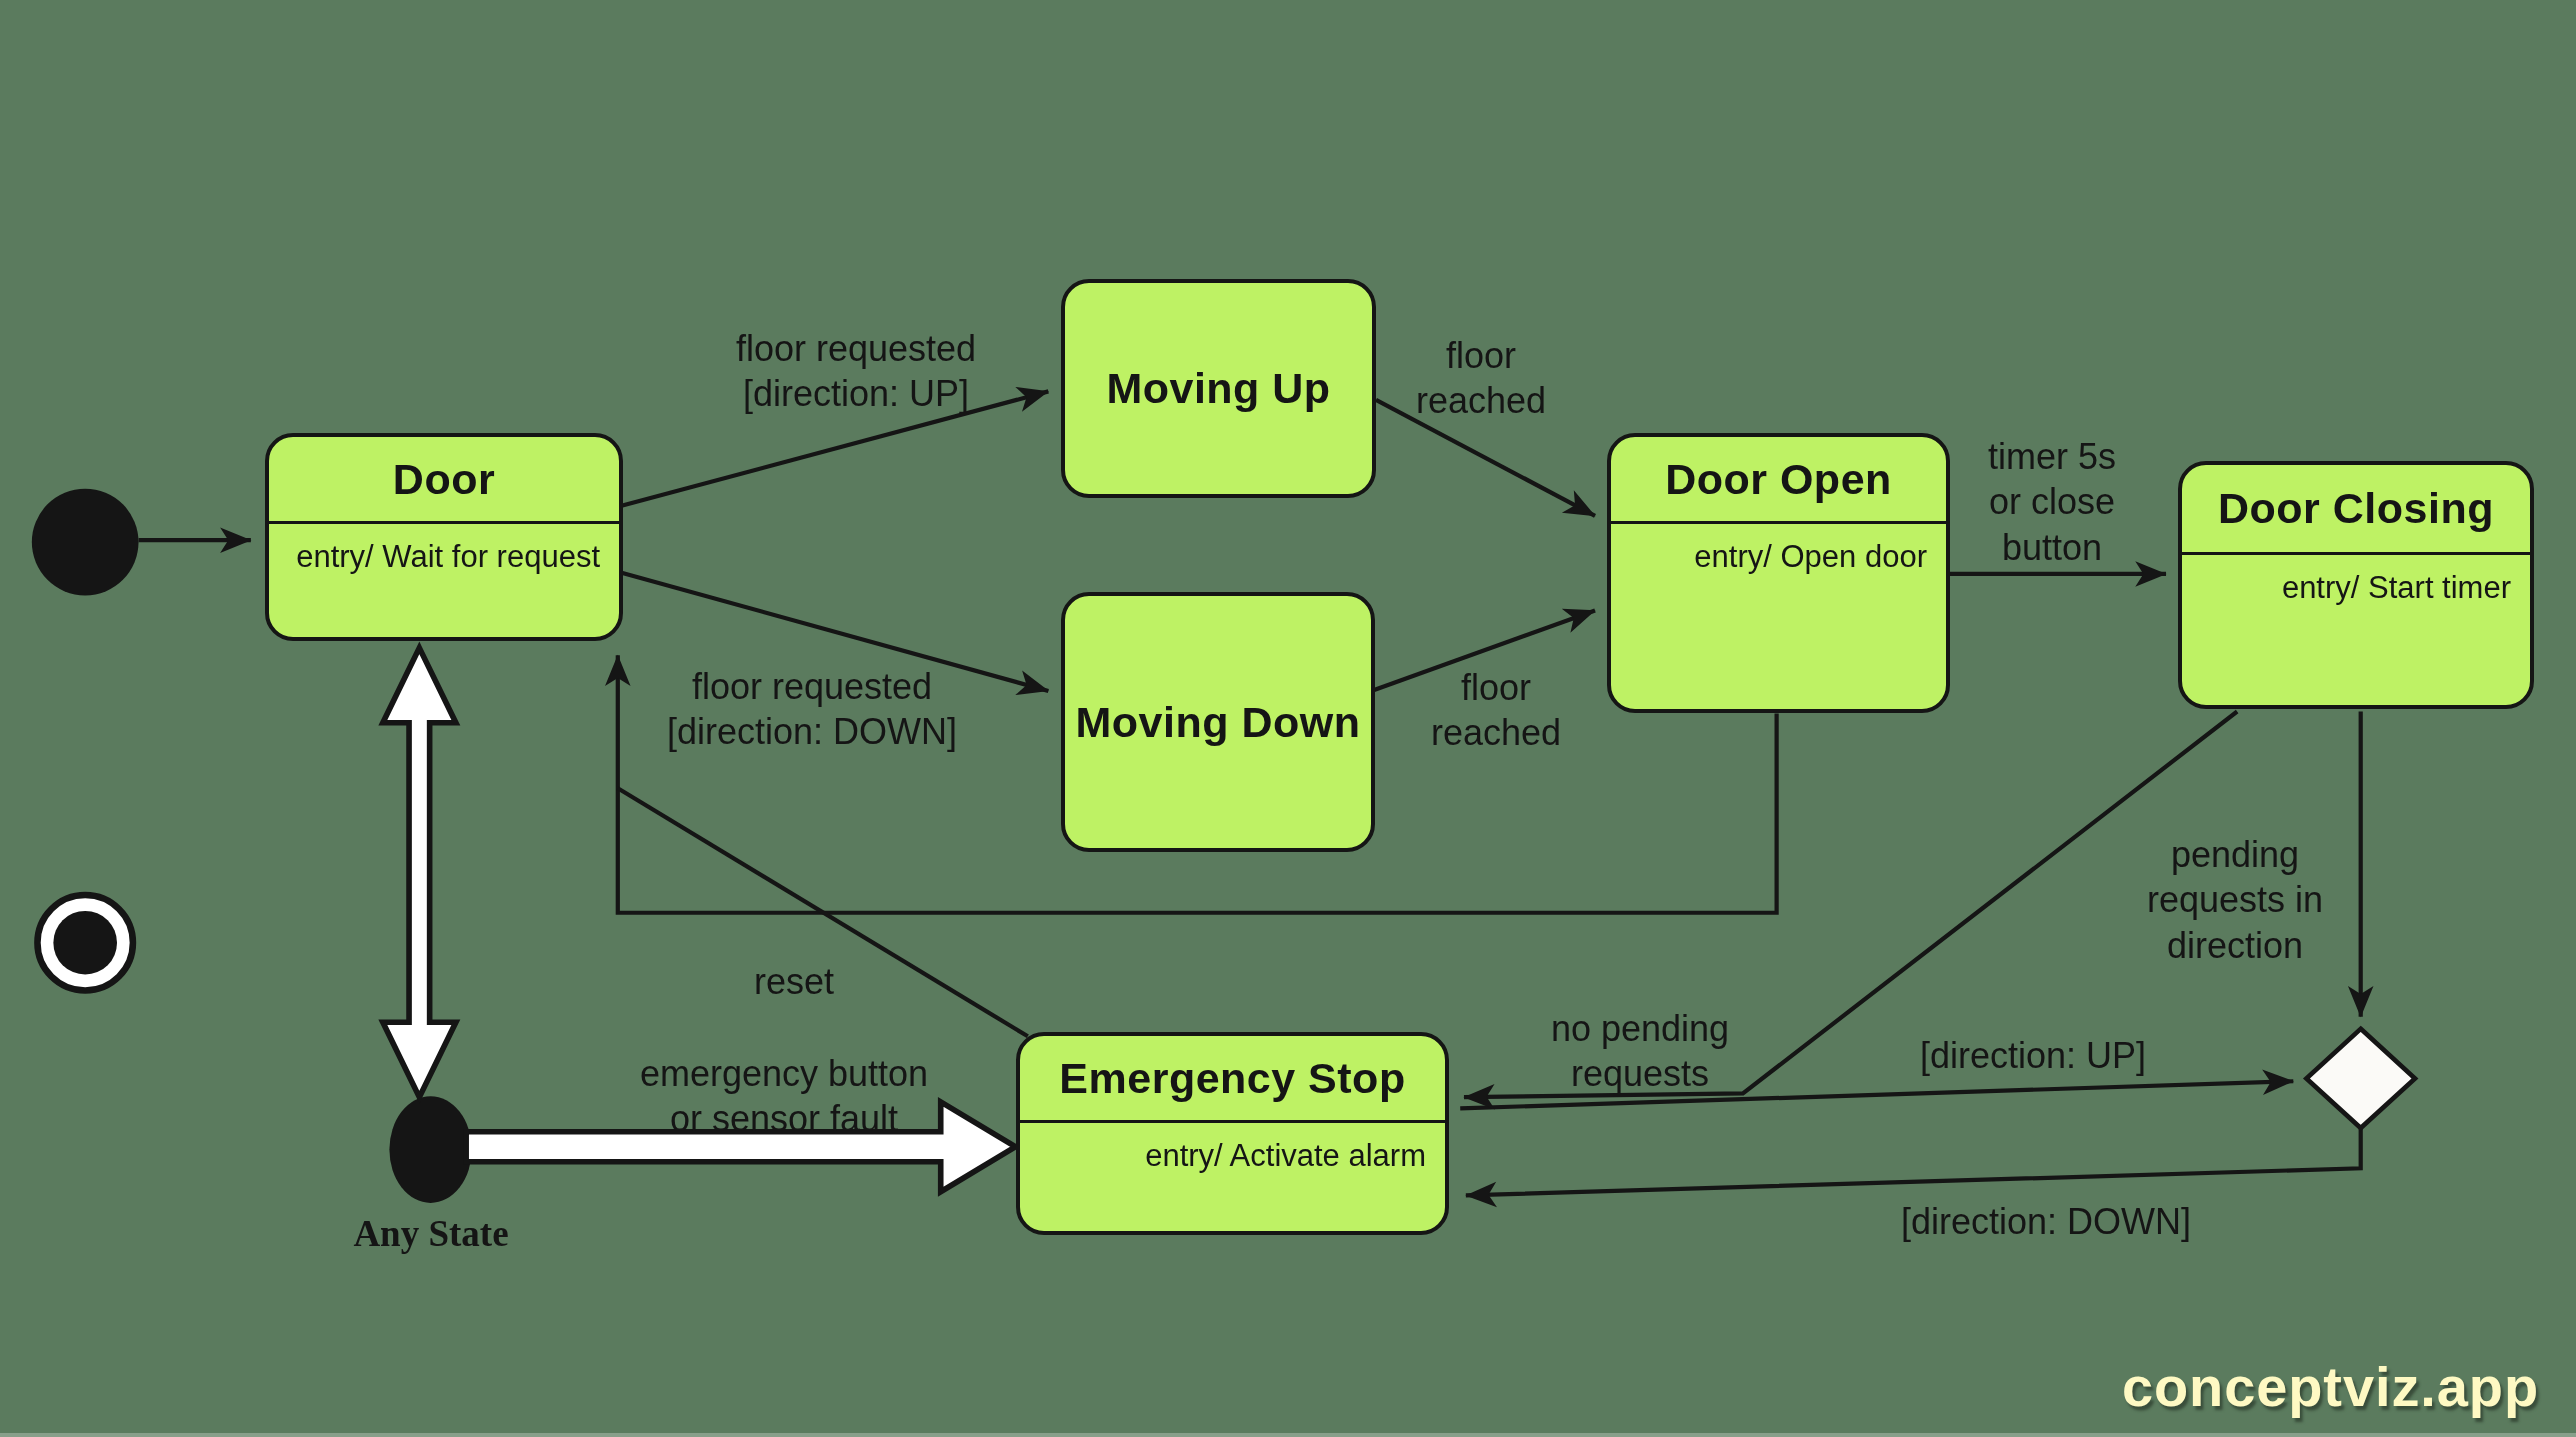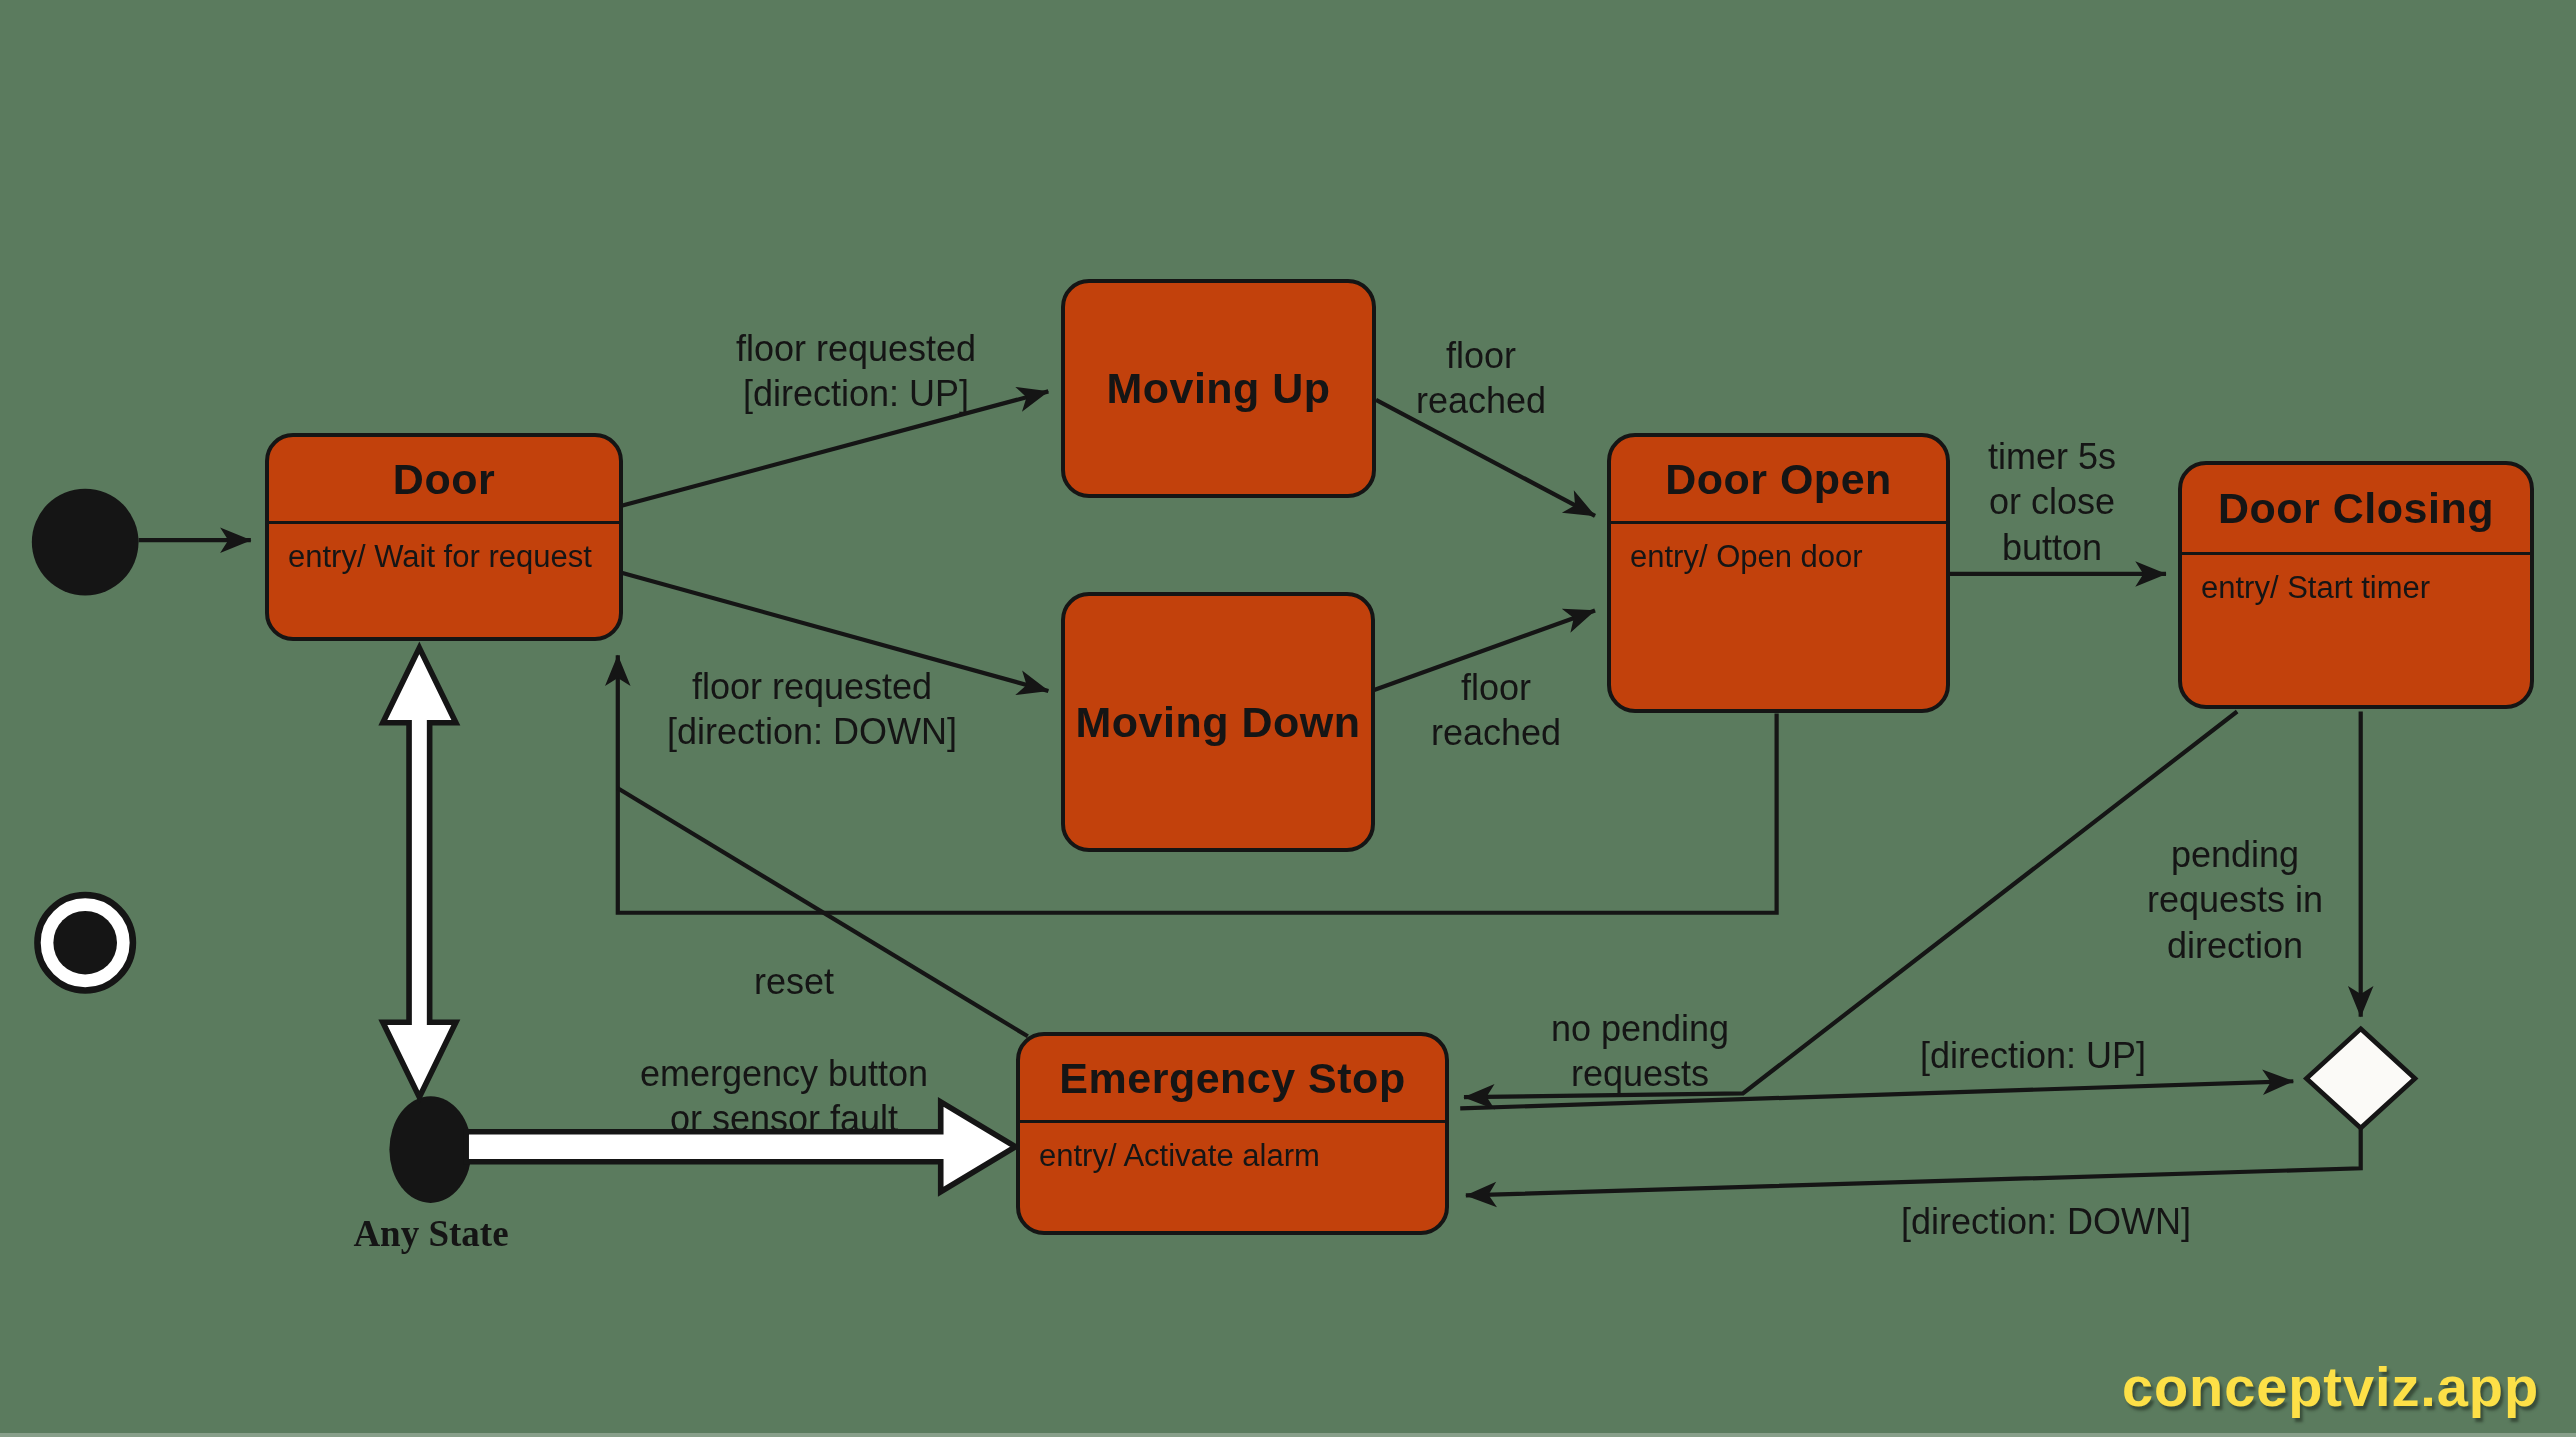--- a/index.html
+++ b/index.html
@@ -5,25 +5,25 @@
   html,body{margin:0;padding:0;background:#3c513e;}
   .stage{
     position:relative;width:2576px;height:1438px;overflow:hidden;
     background:#5b7b5e;
     font-family:"Liberation Sans", sans-serif;
     color:#151515;
   }
   .wires{position:absolute;left:0;top:0;width:2576px;height:1438px;}
   .state{
     position:absolute;
-    background:#c2410c;
+    background:#bef264;
     border:4.7px solid #151515;
     border-radius:28px;
     box-sizing:border-box;
-    display:flex;flex-direction:column;
+    display:flex;flex-direction:column;text-align:right;
   }
   .state-title{
     display:flex;align-items:center;justify-content:center;
     font-weight:bold;font-size:43px;letter-spacing:0.5px;
     flex:0 0 auto;
   }
   .state.compound .state-title{border-bottom:3.7px solid #151515;}
   .state.simple .state-title{flex:1 1 auto;}
   .state-entry{
     padding:15px 19px 0 19px;
@@ -127,16 +127,16 @@
 direction</div>
   <div class="lbl" style="left:1640px;top:1051px">no pending
 requests</div>
   <div class="lbl" style="left:2033px;top:1056px">[direction: UP]</div>
   <div class="lbl" style="left:2046px;top:1222px">[direction: DOWN]</div>
   <div class="lbl" style="left:794px;top:982px">reset</div>
   <div class="lbl" style="left:784px;top:1096px">emergency button
 or sensor fault</div>
   <div class="lbl bold" style="left:431px;top:1234px">Any State</div>
 
-  <div class="watermark" style="color: #fde047;">conceptviz.app</div>
+  <div class="watermark" style="color: #fef9c3;">conceptviz.app</div>
   <div class="bottom-strip"></div>
 </div>
 
 
 </body></html>

